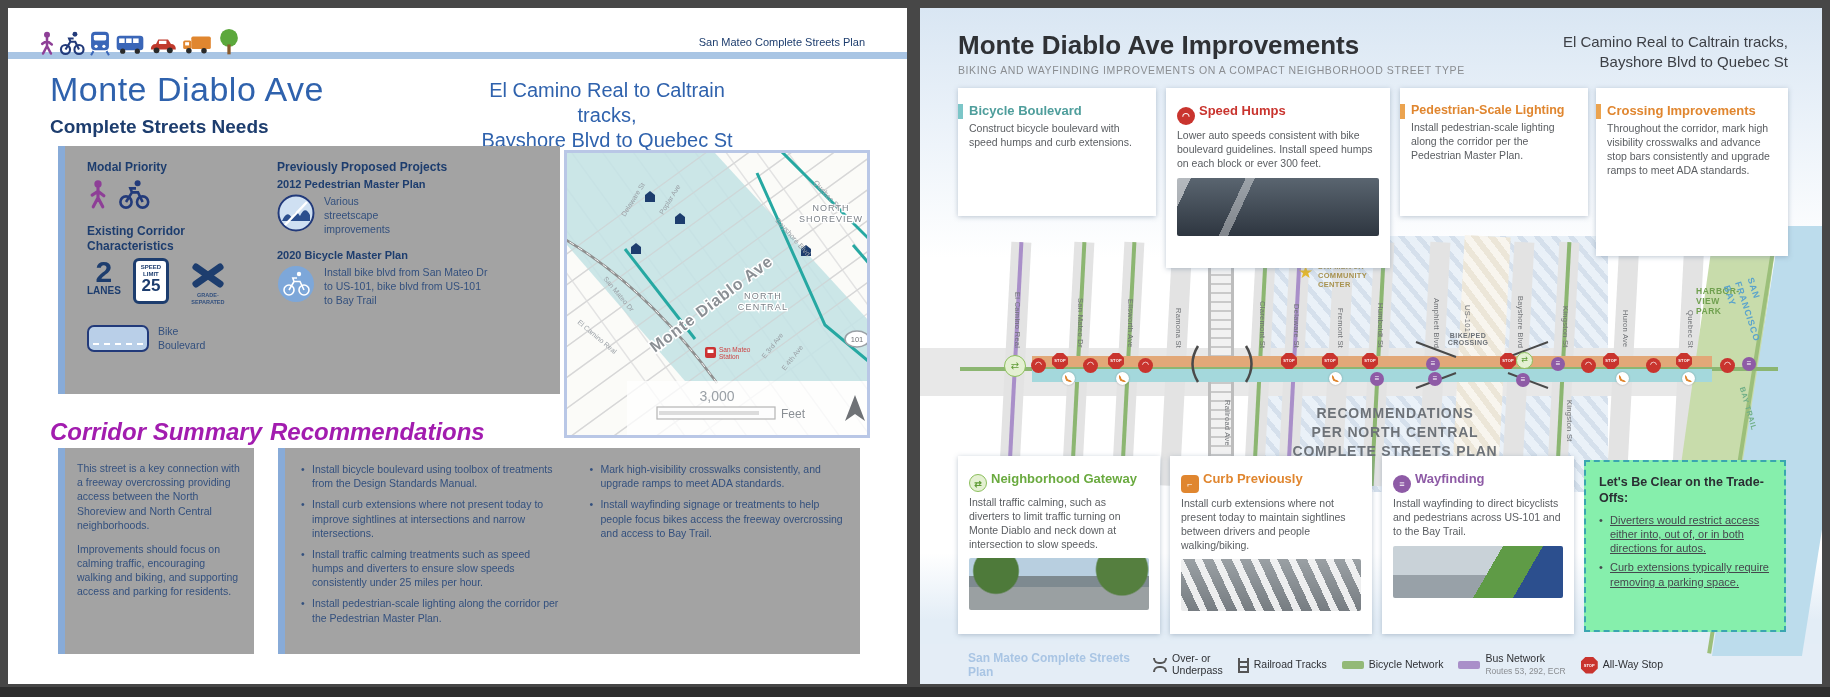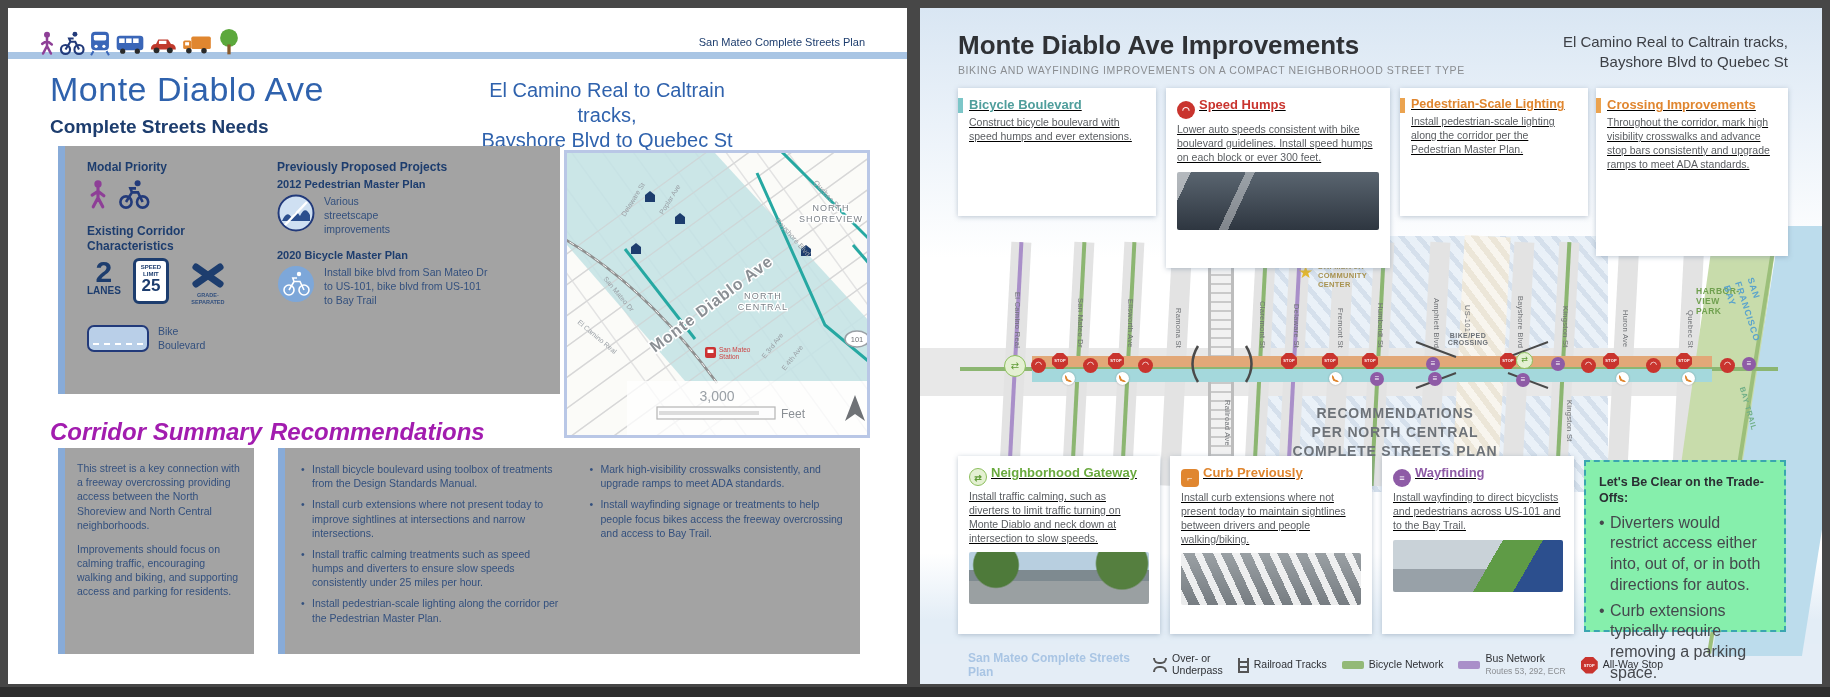--- a/index.html
+++ b/index.html
@@ -43,29 +43,29 @@
   
   .map-frame { left:556px; top:142px; width:306px; height:288px; border:3px solid #b9c7e6; background:#fbfbf8; overflow:hidden; }
 
   
   .rp-header-bg { left:0; top:0; right:0; height:250px; background:linear-gradient(#d9e6f3, #eef4fa 55%, rgba(255,255,255,0)); }
   .rp-footer-bg { left:0; top:545px; right:0; height:95px; background:linear-gradient(rgba(255,255,255,0), #e3edf6 70%); }
   .rp-legendbar { left:0; top:636px; right:0; height:40px; background:#e4edf6; }
   .rp-title { left:38px; top:22px; font-size:26px; font-weight:bold; color:#2f3135; }
   .rp-subtitle { left:38px; top:56px; font-size:10.5px; color:#8a8d91; letter-spacing:.6px; }
   .rp-extent { right:34px; top:24px; width:290px; text-align:right; font-size:15px; color:#3c3f45; line-height:1.3; }
-  .callout { position:absolute; background:#fff; box-shadow:0 1px 5px rgba(110,130,155,.45); padding:9px 11px; z-index:3;text-decoration:underline; }
+  .callout { position:absolute; background:#fff; box-shadow:0 1px 5px rgba(110,130,155,.45); padding:15px 11px; z-index:3; }
   .co-title { font-size:13px; font-weight:bold; margin-bottom:4px; position:relative; }
   .co-bar { position:absolute; left:-11px; top:1px; width:5px; height:15px; }
   .co-body { font-size:10.5px; color:#5a5d61; line-height:1.32; }
   .co-ic { display:inline-block; width:18px; height:18px; border-radius:50%; color:#fff; font-size:9px; line-height:18px; text-align:center; vertical-align:-4px; margin-right:4px; }
   .photo { margin-top:7px; height:58px; border-radius:2px; }
   .tradeoffs { position:absolute; background:#86efac; border:2px dashed #3aa6b0; padding:12px 13px; z-index:3; }
   .to-title { font-size:12.5px; font-weight:bold; color:#2b2e33; line-height:1.3; margin-bottom:6px; }
-  .to-ul { list-style:none; font-size:16px; color:#45484d; line-height:1.3; }
+  .to-ul { list-style:none; font-size:11px; color:#45484d; line-height:1.3;text-decoration:underline; }
   .to-ul li { position:relative; padding-left:11px; margin-bottom:5px; }
   .to-ul li::before { content:"•"; position:absolute; left:0; top:0; }
 
   
   #diagram { left:0; top:228px; width:902px; height:420px; z-index:1; }
   .band { position:absolute; top:6px; width:20px; height:244px; background:#e3e3e3; transform:rotate(3deg); display:flex; justify-content:center; }
   .band .net { width:4px; height:100%; }
   .net-green { background:#8cb671; } .net-purple { background:#a98fc9; }
   .hband { position:absolute; left:0; top:112px; width:902px; height:48px; background:#e8e8e8; }
   .hatch { position:absolute; top:0; height:256px; background:
@@ -454,21 +454,21 @@
       <div class="ic ic-hump" style="left:800px; top:122px;">◠</div>
       <div class="ic ic-way" style="left:822px; top:121px;">≡</div>
 
       <div class="center-note pre">RECOMMENDATIONS
 PER NORTH CENTRAL
 COMPLETE STREETS PLAN</div>
     </div>
 
     <div class="callout" style="left:38px; top:80px; width:198px; height:128px;">
       <div class="co-title" style="color:#4f9e9c;"><span class="co-bar" style="background:#7cc6c8;"></span><span>Bicycle Boulevard</span></div>
-      <div class="co-body">Construct bicycle boulevard with speed humps and ever extensions.</div>
+      <div class="co-body">Construct bicycle boulevard with speed humps and curb extensions.</div>
     </div>
 
     <div class="callout" style="left:246px; top:80px; width:224px; height:180px;">
       <div class="co-title" style="color:#c9342e;"><span class="co-ic" style="background:#c9342e;">◠</span><span>Speed Humps</span></div>
       <div class="co-body">Lower auto speeds consistent with bike boulevard guidelines. Install speed humps on each block or ever 300 feet.</div>
       <div class="photo" style="background:
         linear-gradient(115deg, rgba(255,255,255,.55) 0 6%, rgba(0,0,0,0) 6% 30%, rgba(255,255,255,.4) 30% 34%, rgba(0,0,0,0) 34%),
         linear-gradient(#5a6570, #2e3640);"></div>
     </div>
 

